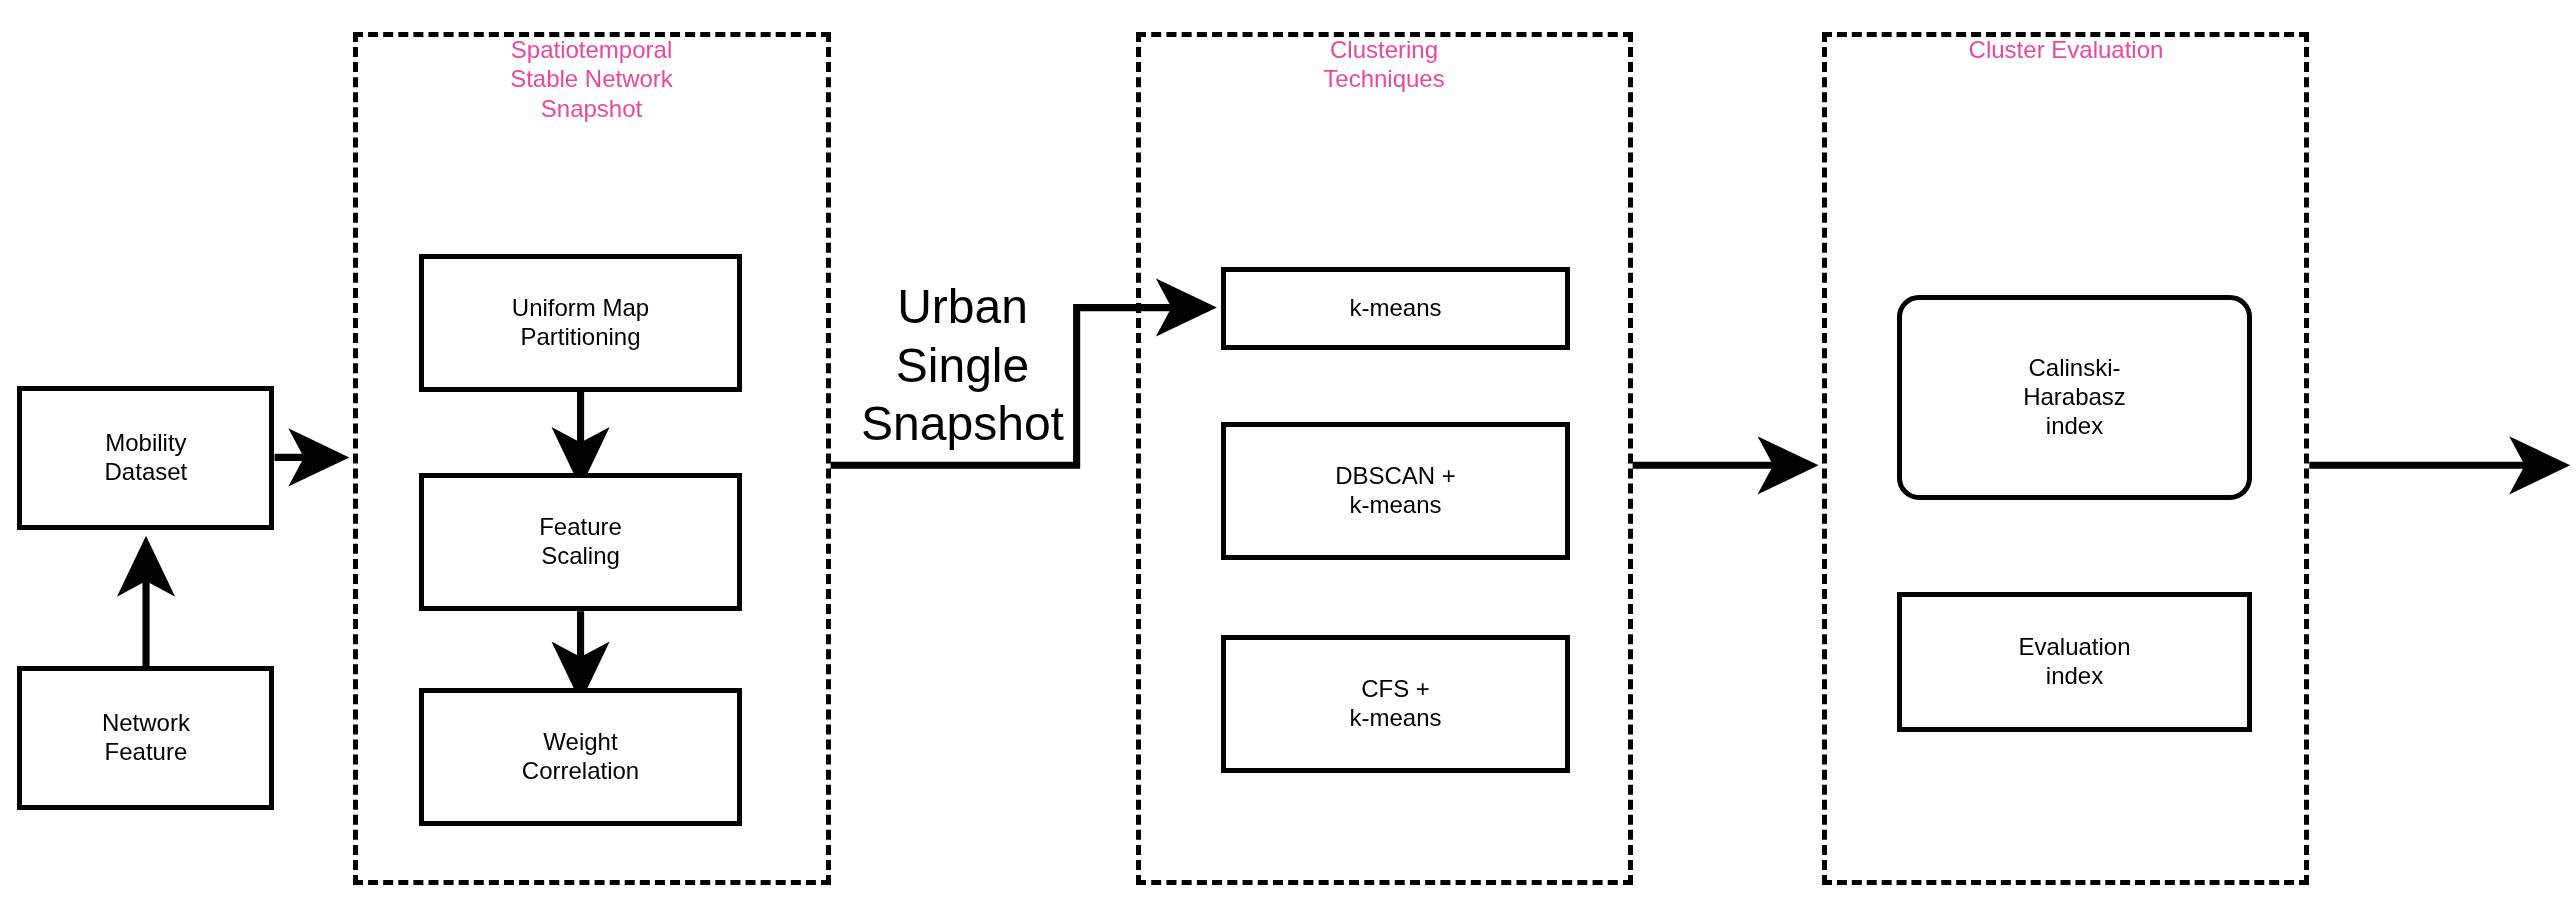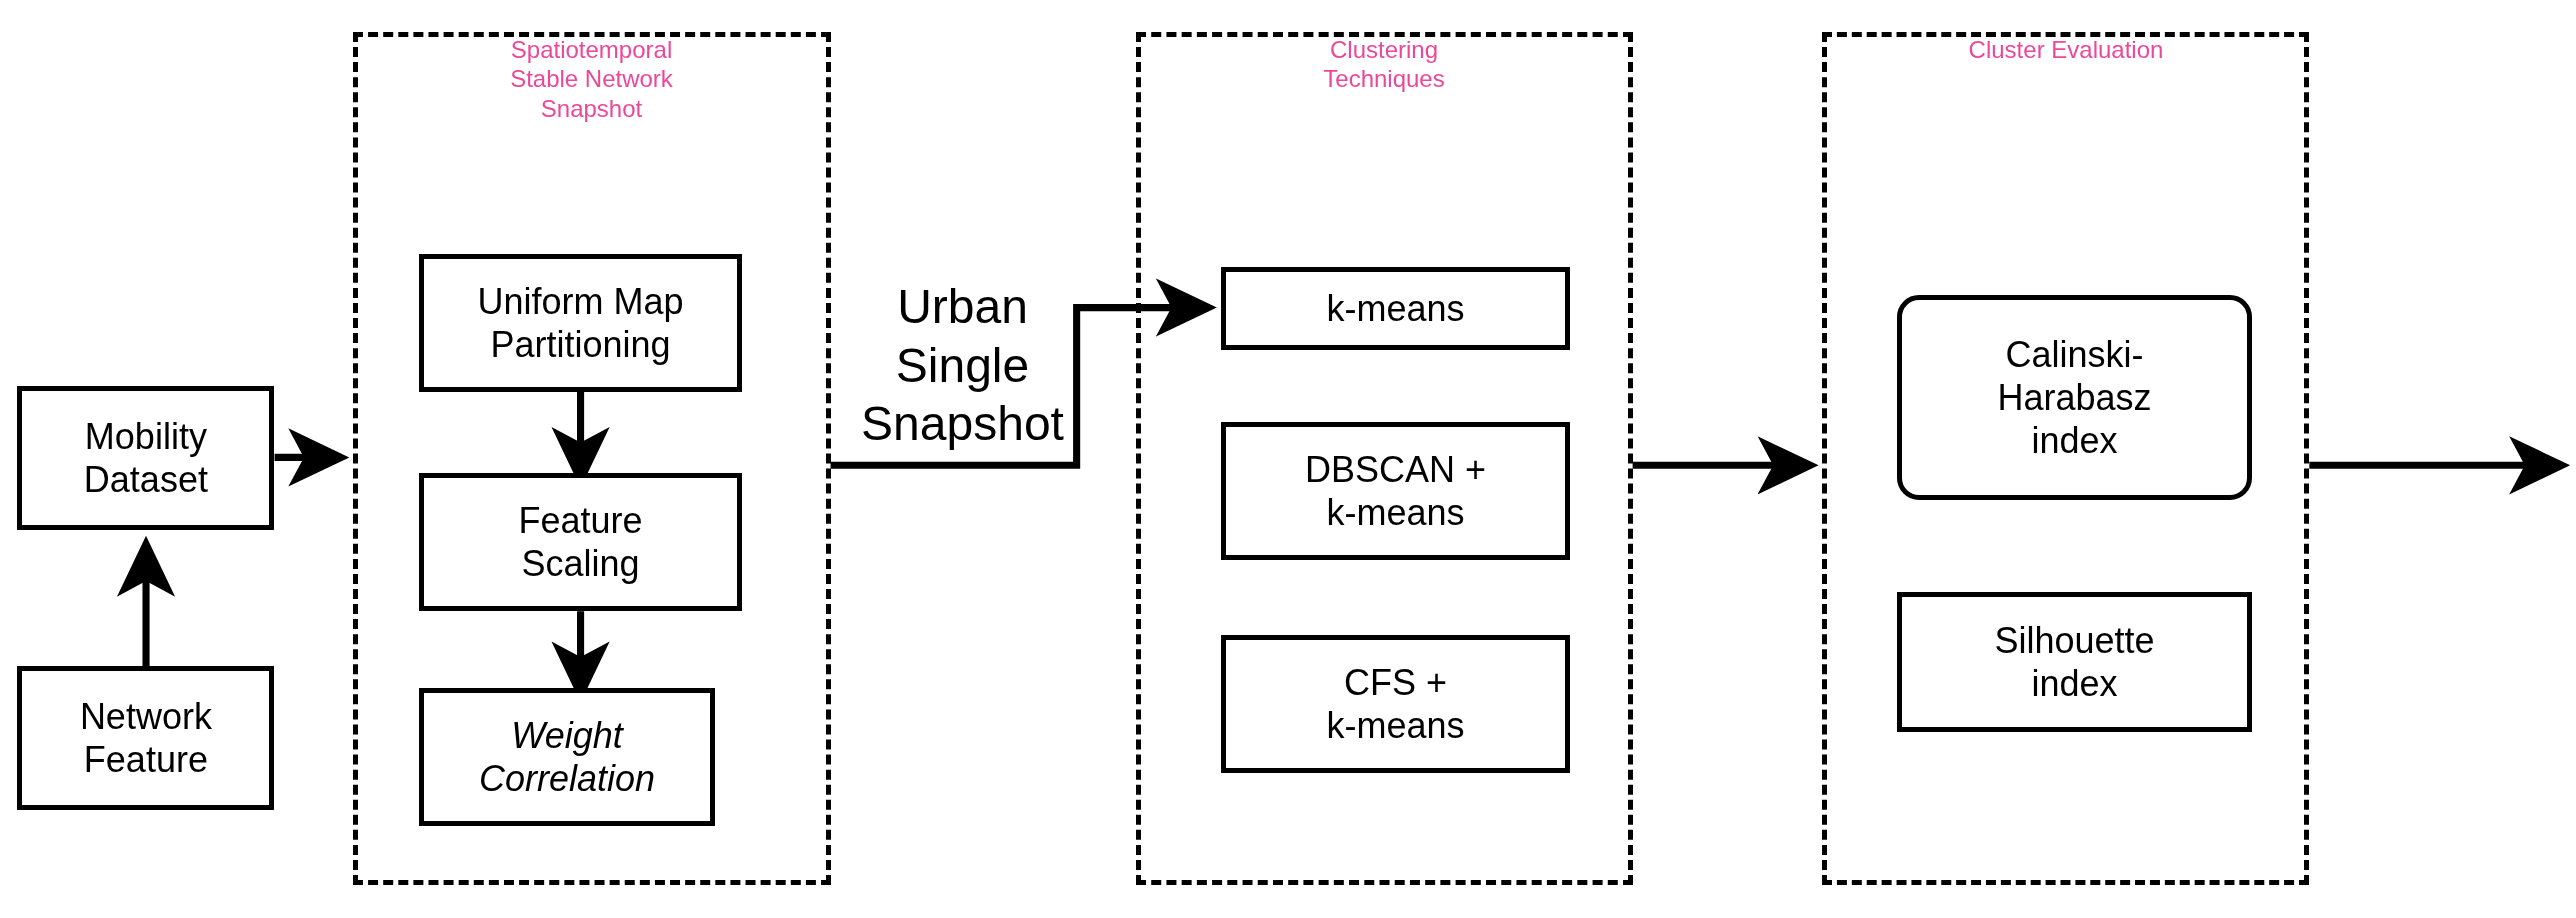--- a/index.html
+++ b/index.html
@@ -34,21 +34,21 @@
   .node-box {
     position: absolute;
     border: 5.5px solid #000000;
     box-sizing: border-box;
     background: #ffffff;
     display: flex;
     align-items: center;
     justify-content: center;
     text-align: center;
     color: #000000;
-    font-size: 36px;
+    font-size: 24px;
     line-height: 1.2;
     white-space: pre-line;
     font-family: "Liberation Sans", sans-serif;
   }
   .edge-label {
     position: absolute;
     text-align: center;
     color: #000000;
     font-size: 48px;
     line-height: 1.22;
@@ -103,21 +103,21 @@
   <div class="group-title" style="left:376px; top:35px; width:431px;">Spatiotemporal
 Stable Network
 Snapshot</div>
 
   <div class="node-box" style="left:419px; top:254px; width:323px; height:138px;">Uniform Map
 Partitioning</div>
 
   <div class="node-box" style="left:419px; top:473px; width:323px; height:138px;">Feature
 Scaling</div>
 
-  <div class="node-box" style="left:419px; top:688px; width:296px; height:138px;font-style:italic;">Weight
+  <div class="node-box" style="left:419px; top:688px; width:323px; height:138px;">Weight
 Correlation</div>
 
   <div class="edge-label" style="left:860px; top:278px; width:205px;">Urban
 Single
 Snapshot</div>
 
   <div class="dashed-group" style="left:1136px; top:32px; width:497px; height:853px;"></div>
 
   <div class="group-title" style="left:1159px; top:35px; width:450px;">Clustering
 Techniques</div>
@@ -132,18 +132,18 @@
 
 
   <div class="dashed-group" style="left:1822px; top:32px; width:487px; height:853px;"></div>
 
   <div class="group-title" style="left:1838px; top:35px; width:456px;">Cluster Evaluation</div>
 
   <div class="node-box" style="left:1897px; top:295px; width:355px; height:205px;border-radius:22px;">Calinski-
 Harabasz
 index</div>
 
-  <div class="node-box" style="left:1897px; top:592px; width:355px; height:140px;">Silhouette
+  <div class="node-box" style="left:1897px; top:592px; width:355px; height:140px;">Evaluation
 index</div>
 
 
 </div>
 
 
 </body></html>

